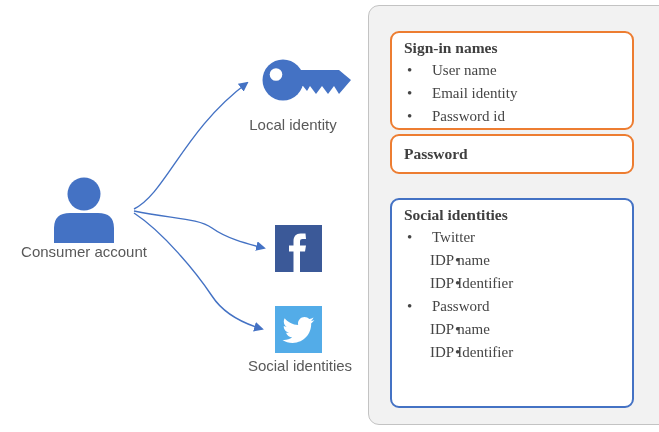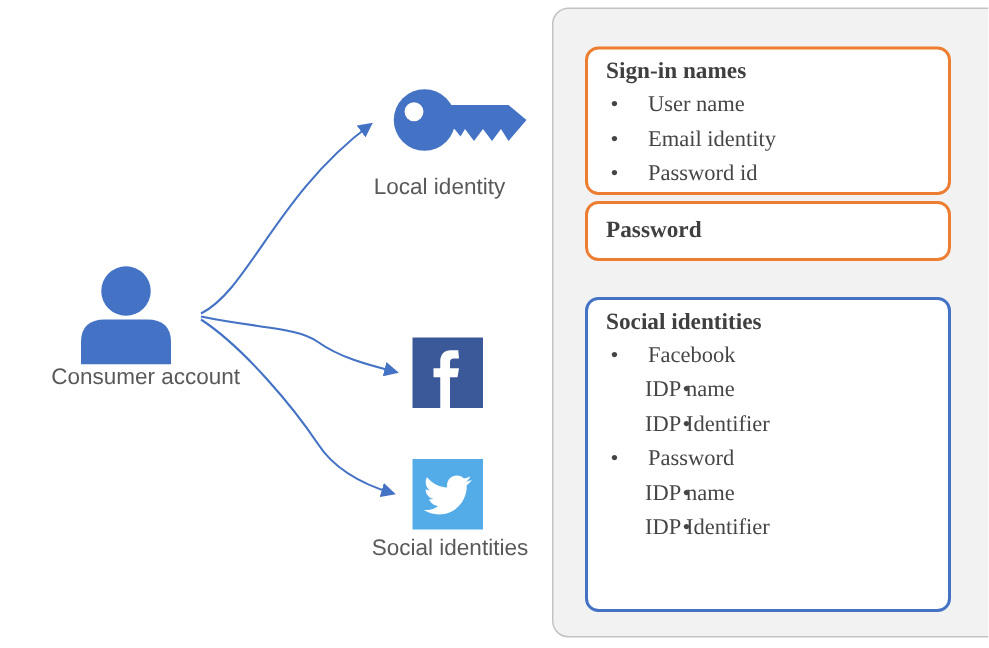--- a/index.html
+++ b/index.html
@@ -58,21 +58,21 @@
     <path d="M134,211 C172,219 198,218 212,228 C226,238 244,243 264,248" fill="none" stroke="#4472C4" stroke-width="1.4" marker-end="url(#ah)"></path>
     <path d="M134,213 C163,232 196,272 212,296 C223,313 242,323 262,329" fill="none" stroke="#4472C4" stroke-width="1.4" marker-end="url(#ah)"></path>
   </svg>
 
   <div class="node" style="left:52px;top:177px;">
     <svg width="64" height="66" viewBox="0 0 64 66">
       <circle cx="32" cy="17" r="16.5" fill="#4472C4"></circle>
       <path d="M2,66 V51 Q2,36 18,36 H46 Q62,36 62,51 V66 Z" fill="#4472C4"></path>
     </svg>
   </div>
-  <div class="node-label" style="left:8px;top:243px;width:152px;text-align:right;">Consumer account</div>
+  <div class="node-label" style="left:8px;top:243px;width:152px;">Consumer account</div>
 
   <div class="node" style="left:262px;top:56px;">
     <svg width="91" height="47" viewBox="0 0 91 47">
       <circle cx="21" cy="24" r="20.5" fill="#4472C4"></circle>
       <path d="M36,14 H77 L89,24 L77,38 L72,30 L66,38 L60,30 L54,38 L48,30 L45,35 L41,30 H36 Z" fill="#4472C4"></path>
       <circle cx="14" cy="18.5" r="6.3" fill="#ffffff"></circle>
     </svg>
   </div>
   <div class="node-label" style="left:218px;top:104px;width:150px;margin-top:12px;">Local identity</div>
 
@@ -99,21 +99,21 @@
       <div class="li">Email identity</div>
       <div class="li">Password id</div>
     </div>
 
     <div class="card password">
       <div class="card-title">Password</div>
     </div>
 
     <div class="card social">
       <div class="card-title">Social identities</div>
-      <div class="li">Facebook</div>
+      <div class="li">Twitter</div>
       <div class="li l2">IDP name</div>
       <div class="li l2">IDP Identifier</div>
       <div class="li">Password</div>
       <div class="li l2">IDP name</div>
       <div class="li l2">IDP Identifier</div>
     </div>
 
   </div>
 </div>
 

